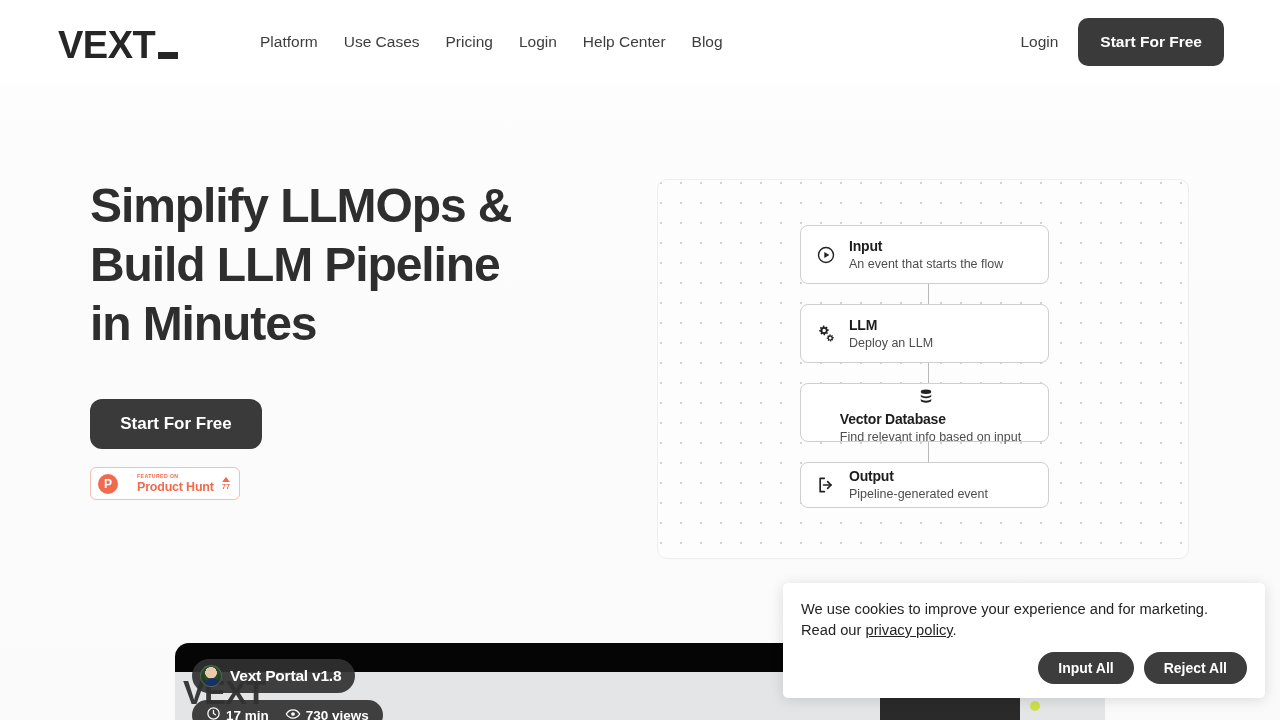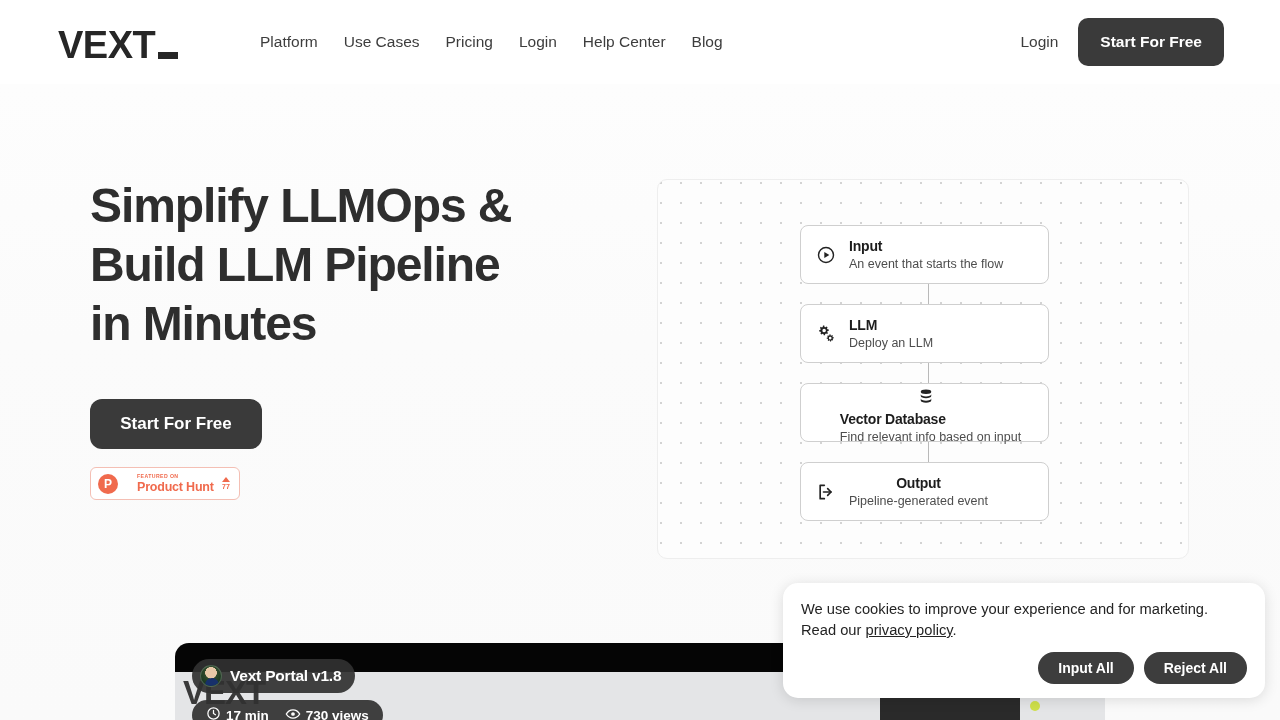--- a/index.html
+++ b/index.html
@@ -363,21 +363,21 @@
     white-space: nowrap;
   }
   .stat + .stat { margin-left: 8px; }
 
   
   .cookie {
     position: absolute;
     left: 783px; top: 583px;
     width: 482px; height: 115px;
     background: #ffffff;
-    border-radius: 15px;
+    border-radius: 5px;
     box-shadow: 0 2px 14px rgba(0,0,0,0.13);
     z-index: 60;
     padding: 16px 18px 0 18px;
   }
   .cookie-text {
     font-size: 14.7px;
     line-height: 21px;
     color: #242424;
   }
   .cookie-link {
@@ -497,21 +497,21 @@
         <path d="M5 8.2c0 1.7 3.1 3 7 3s7-1.3 7-3v2.6c0 1.7-3.1 3-7 3s-7-1.3-7-3V8.2Z"></path>
         <path d="M5 14c0 1.7 3.1 3 7 3s7-1.3 7-3v2.6c0 1.7-3.1 3-7 3s-7-1.3-7-3V14Z"></path>
       </svg>
     </span>
     <span class="node-text">
       <span class="node-title">Vector Database</span>
       <span class="node-sub">Find relevant info based on input</span>
     </span>
   </div>
 
-  <div class="node" style="left:142px;top:282px;width:249px;height:59px;text-align:center;">
+  <div class="node" style="left:142px;top:282px;width:249px;height:46px;">
     <span class="node-icon">
       <svg width="20" height="20" viewBox="0 0 24 24" fill="none" stroke="currentColor" stroke-width="2" stroke-linecap="round" stroke-linejoin="round">
         <path d="M10 4H5v16h5"></path>
         <path d="M14 8l4 4-4 4"></path>
         <path d="M18 12H9"></path>
       </svg>
     </span>
     <span class="node-text">
       <span class="node-title">Output</span>
       <span class="node-sub">Pipeline-generated event</span>

